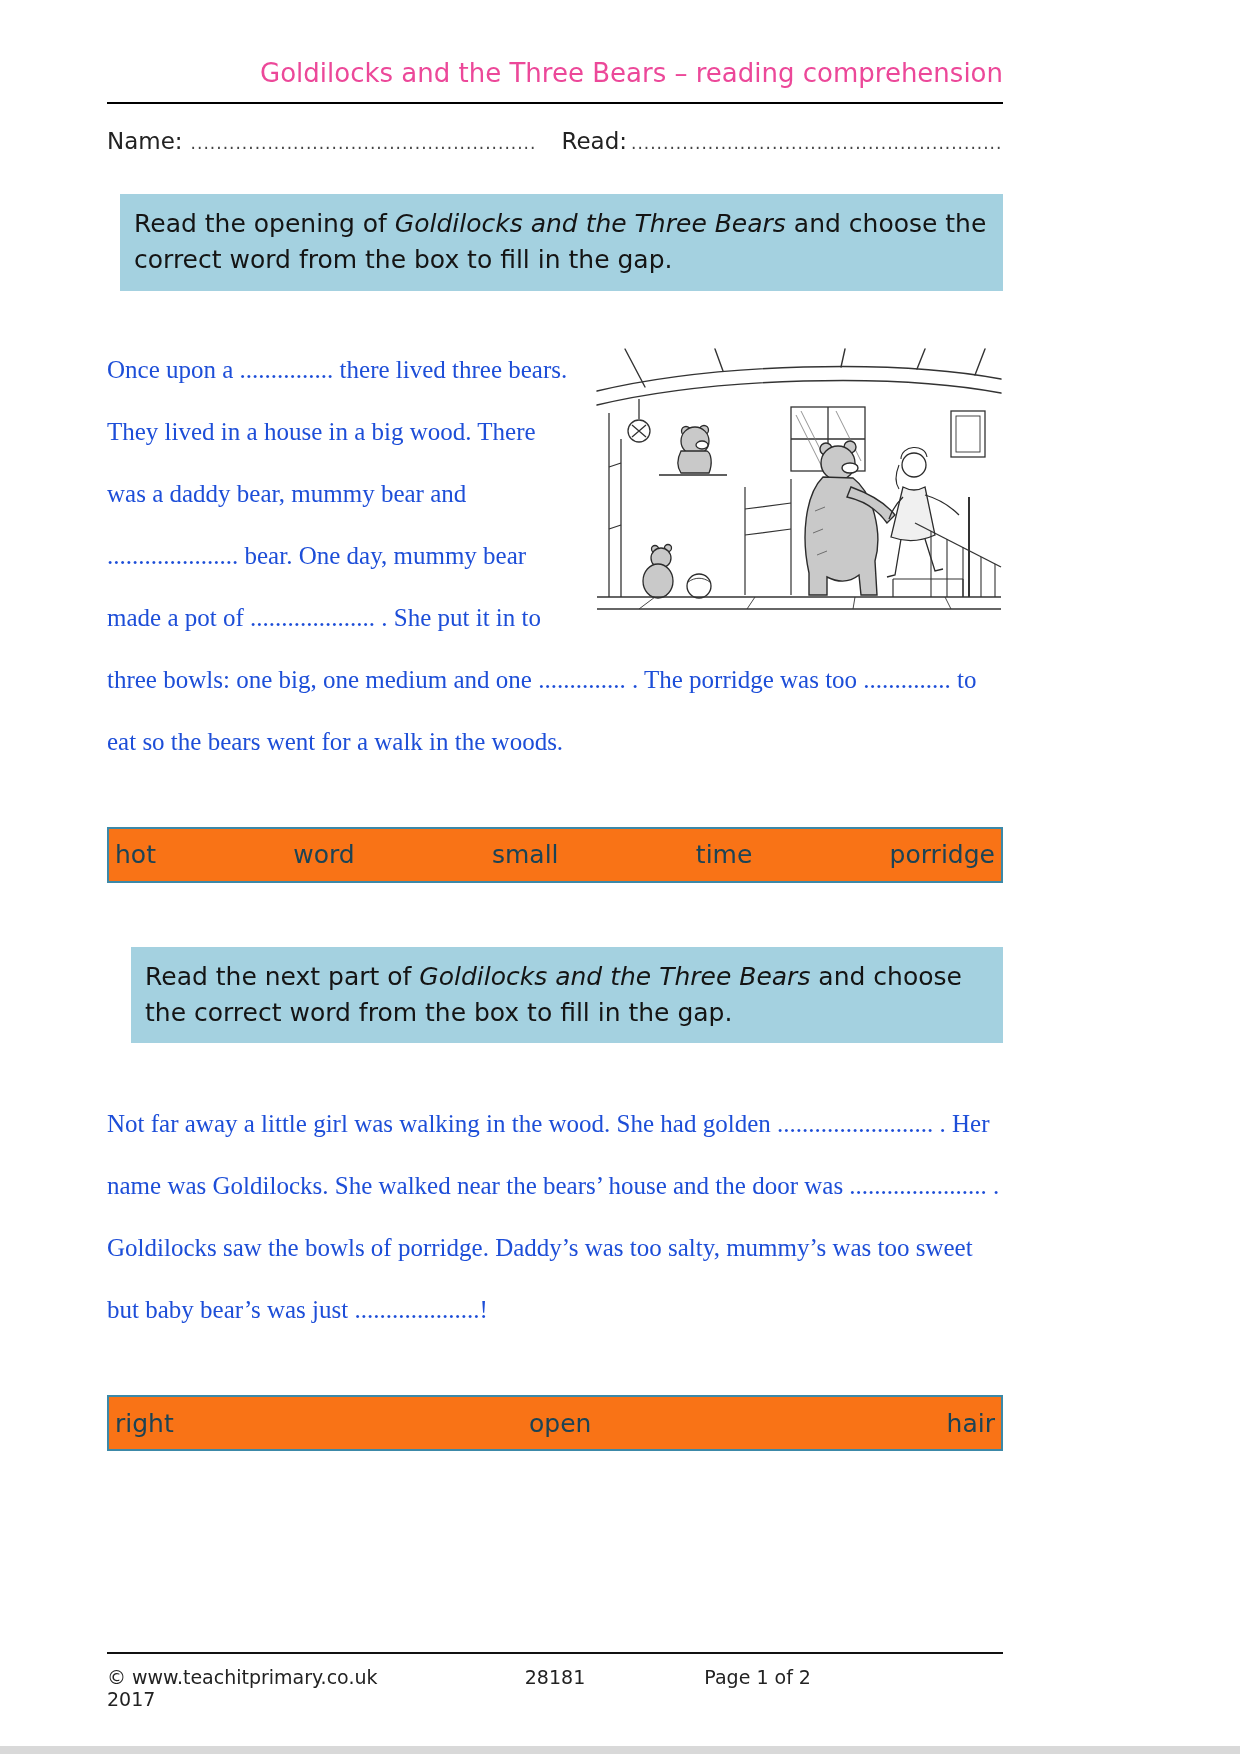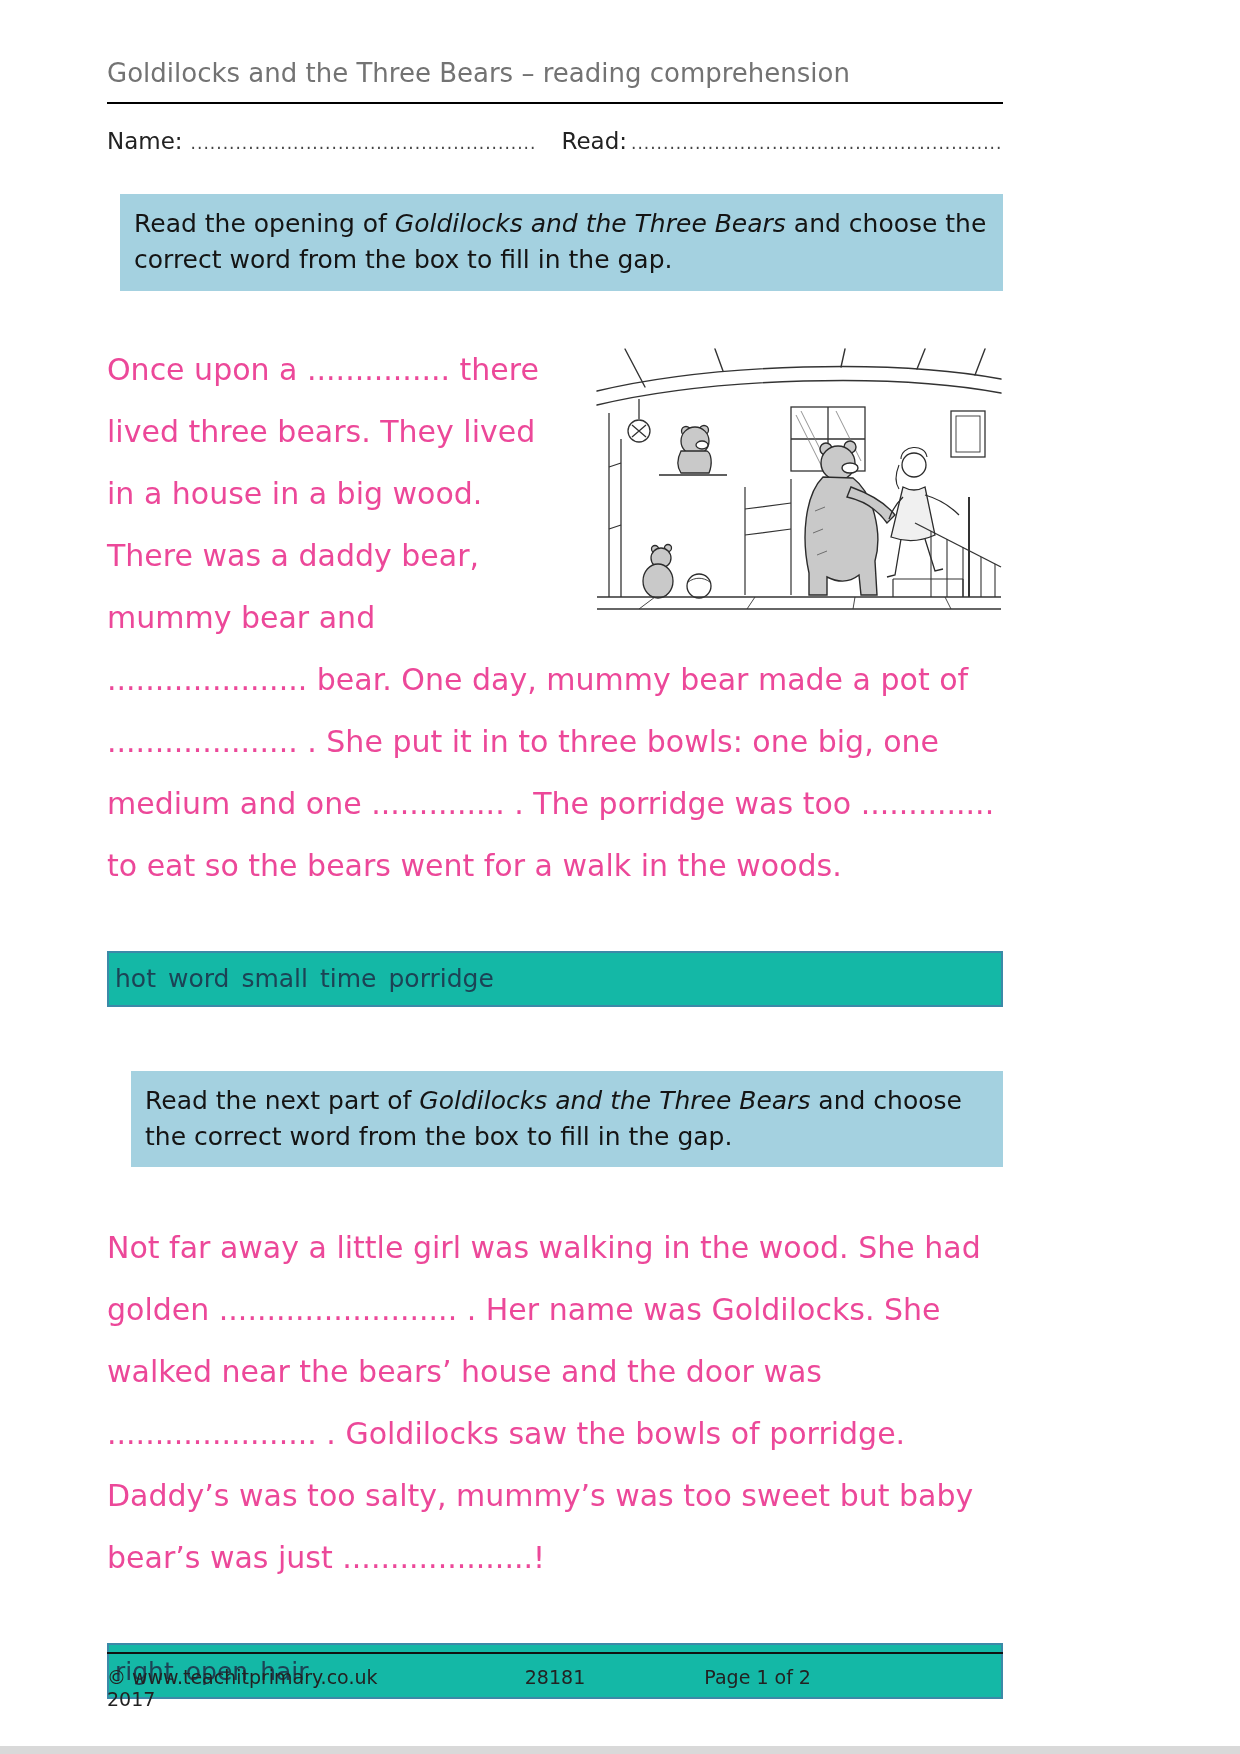--- a/index.html
+++ b/index.html
@@ -10,22 +10,23 @@
     font-family: "DejaVu Sans", "Liberation Sans", sans-serif;
     color: #1f1f1f;
     position: relative;
     overflow: hidden;
   }
   .content {
     position: absolute; left: 107px; top: 0; width: 896px;
   }
   .doc-title {
     margin-top: 58px;
+    text-align: right;
     font-size: 26px;
-    color: #737373;
+    color: #ec4899;
   }
   .header-rule {
     border: none; border-top: 2px solid #000;
     margin: 14px 0 0 0;
   }
   .name-date-row {
     margin-top: 24px;
     display: flex; justify-content: space-between;
     font-size: 23px; color: #222;
   }
@@ -43,38 +44,39 @@
     font-size: 25px;
     line-height: 1.45;
     color: #141414;
   }
   .instruction-box .book-title { font-style: italic; }
   .box1 { margin-top: 40px; margin-left: 13px; }
   .box2 { margin-top: 64px; margin-left: 24px; }
 
   .story-wrap { margin-top: 48px; }
   .story {
-    font-size: 30px;
+    font-size: 25px;
     line-height: 62px;
     margin: 0;
-    color: #ec4899;
+    color: #1d4ed8;
+    font-family: Liberation Serif, serif;
   }
   .illustration {
     float: right;
     width: 408px; height: 265px;
     margin: 8px 0 14px 26px;
   }
   .clear { clear: both; }
 
   .word-box {
     margin-top: 54px;
-    background: #14b8a6;
+    background: #f97316;
     border: 2px solid #3c89a8;
     min-height: 56px;
-    display: flex; align-items: center; justify-content: flex-start;
+    display: flex; align-items: center; justify-content: space-between;
     font-size: 25px;
     color: #1c4355;
   }
   .word-box .word { padding: 10px 6px; }
 
   .story2 { margin-top: 50px; }
 
   .footer {
     position: absolute; left: 107px; top: 1652px; width: 896px;
     border-top: 2px solid #111;

